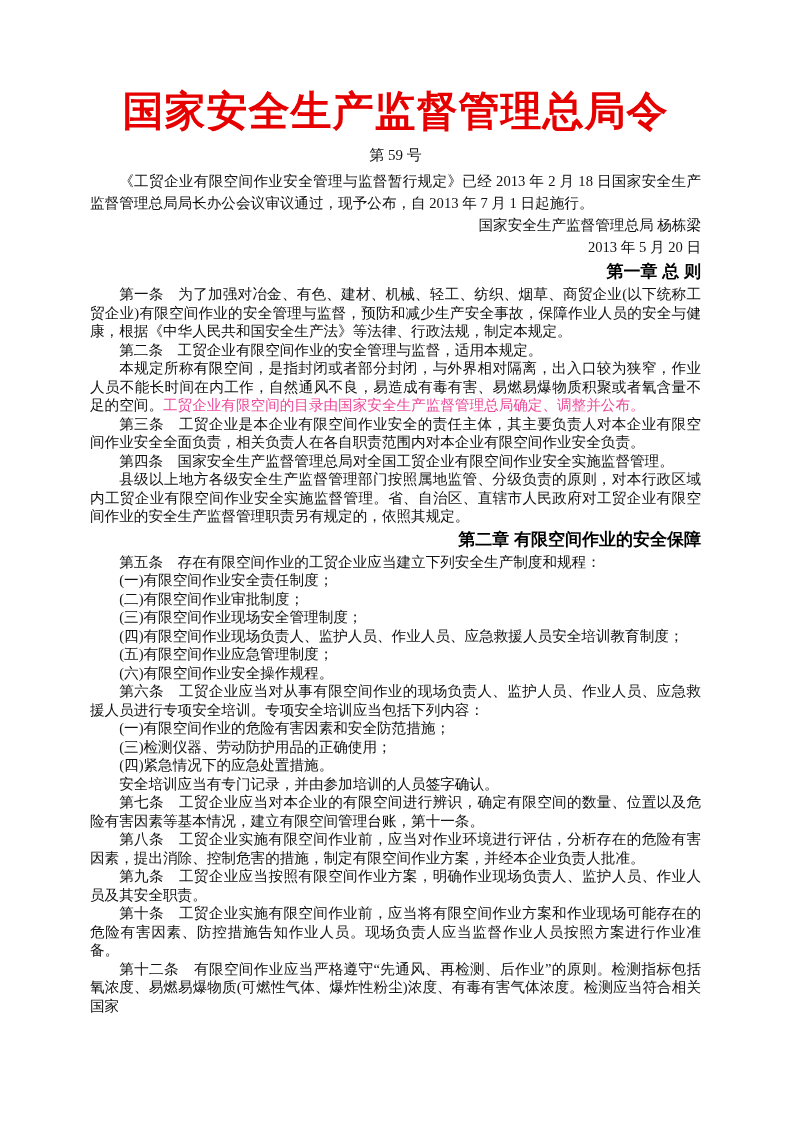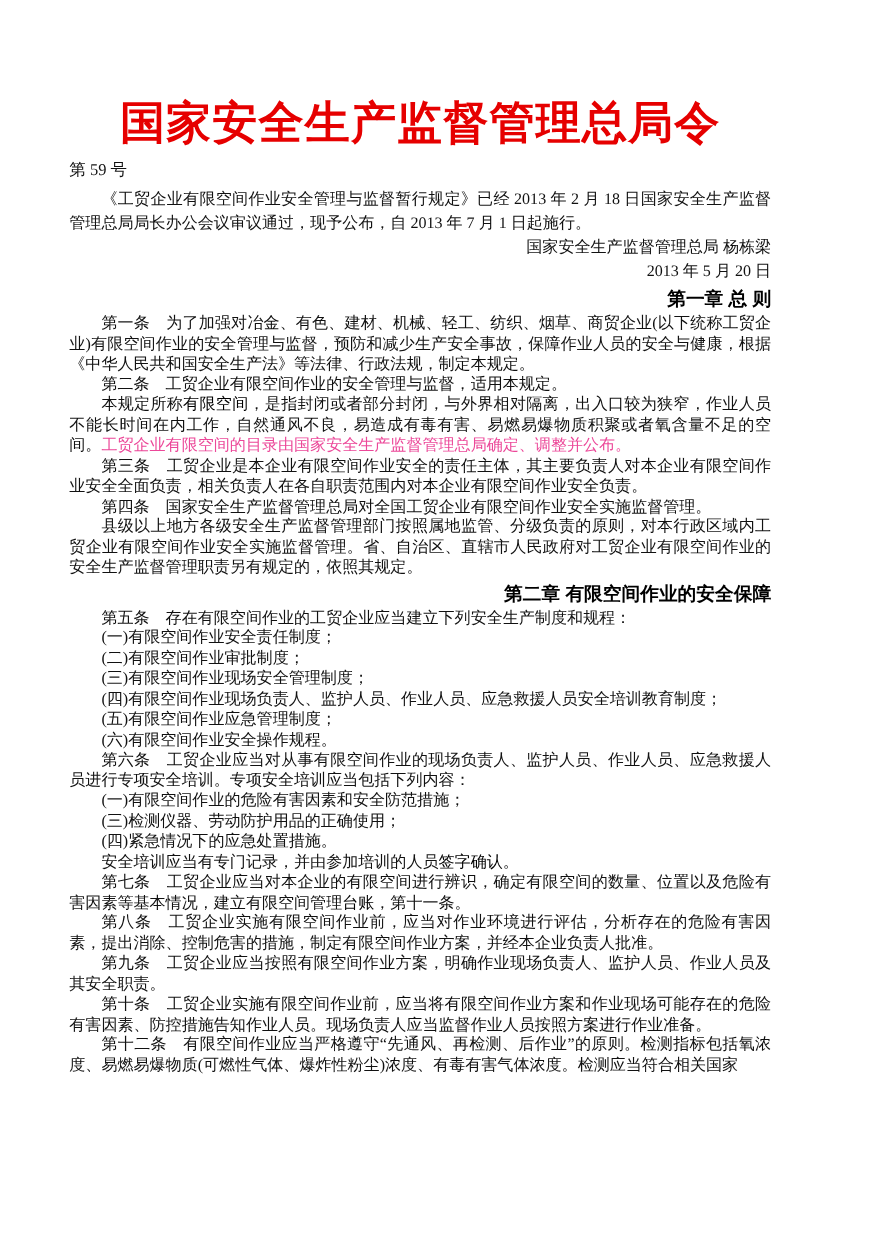--- a/index.html
+++ b/index.html
@@ -8,37 +8,37 @@
     background: #ffffff;
   }
   .page {
     position: relative;
     width: 793px;
     height: 1122px;
     margin: 0 auto;
     background: #ffffff;
     overflow: hidden;
     box-sizing: border-box;
-    padding: 88px 92px 0 63px;
+    padding: 88px 92px 0 90px;
     font-family: "Liberation Serif", "DejaVu Serif", serif;
     color: #111111;
   }
   .agency-title {
     margin: 0;
     text-align: center;
     font-size: 41px;
     font-weight: bold;
     color: #e60000;
     letter-spacing: 1px;
     line-height: 1.15;
     font-family: "Liberation Serif", "DejaVu Serif", serif;
   }
   .order-no {
     margin-top: 10px;
-    text-align: left;
+    text-align: center;
     font-size: 15px;
     line-height: 20px;
   }
   .intro {
     margin: 5px 0 0 0;
     font-size: 14.6px;
     line-height: 22px;
     text-indent: 2em;
     text-align: justify;
   }

